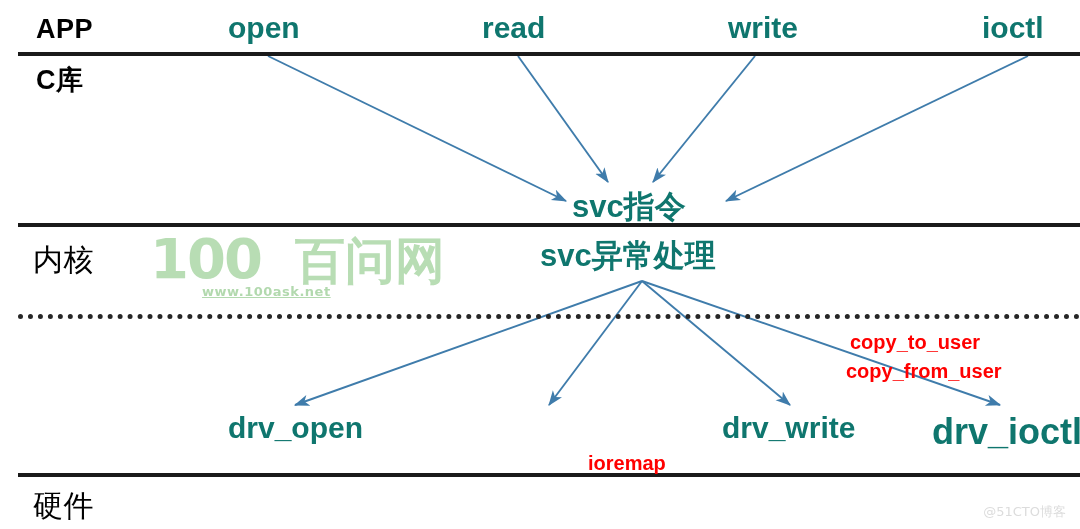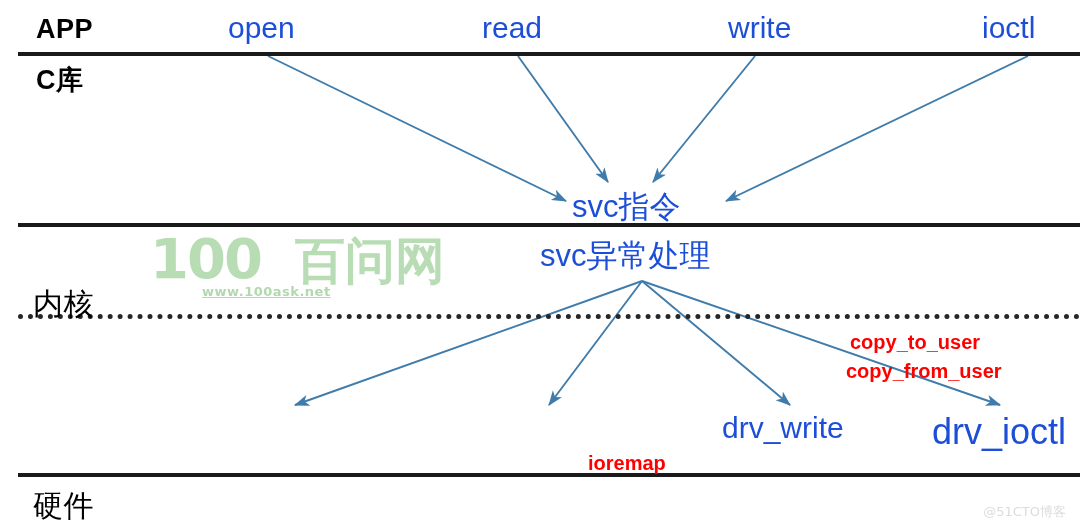--- a/index.html
+++ b/index.html
@@ -26,24 +26,24 @@
   }
   .layer-label.latin {
     font-family: "Liberation Sans", "DejaVu Sans", sans-serif;
   }
   .layer-label.cjk {
     font-family: "DejaVu Sans", "Liberation Sans", sans-serif;
     font-weight: normal;
   }
   .node {
     position: absolute;
-    color: #1d4ed8;
+    color: #0f766e;
     white-space: nowrap;
     font-family: "Liberation Sans", "DejaVu Sans", sans-serif;
-    font-weight: normal;
+    font-weight: bold;
   }
   .node.cjkmix {
     font-family: "Liberation Sans", "DejaVu Sans", sans-serif;
   }
   .annot {
     position: absolute;
     font-weight: bold;
     white-space: nowrap;
     font-family: "Liberation Sans", "DejaVu Sans", sans-serif;
   }
@@ -129,37 +129,38 @@
 
   <div class="divider" style="left:18px; top:52px; width:1062px; height:4px;"></div>
   <div class="divider" style="left:18px; top:223px; width:1062px; height:4px;"></div>
   <div class="divider dotted" style="left:18px; top:314px; width:1062px;"></div>
   <div class="divider" style="left:18px; top:473px; width:1062px; height:4px;"></div>
 
   <div class="layer-label latin" style="left:36px; top:14px; font-size:27px;">APP</div>
 
   <div class="layer-label latin" style="left:36px; top:62px; font-size:27px;">C库</div>
 
-  <div class="layer-label cjk" style="left:33px; top:240px; font-size:30px;margin-top:44px;">内核</div>
+  <div class="layer-label cjk" style="left:33px; top:240px; font-size:30px;">内核</div>
 
 
   <div class="layer-label cjk" style="left:33px; top:486px; font-size:30px;">硬件</div>
 
   <div class="node" style="left:228px; top:11px; font-size:30px;">open</div>
 
   <div class="node" style="left:482px; top:11px; font-size:30px;">read</div>
 
   <div class="node" style="left:728px; top:11px; font-size:30px;">write</div>
 
   <div class="node" style="left:982px; top:11px; font-size:30px;">ioctl</div>
 
   <div class="node cjkmix" style="left:572px; top:186px; font-size:31px;">svc指令</div>
 
   <div class="node cjkmix" style="left:540px; top:235px; font-size:31px;">svc异常处理</div>
 
+  <div class="node" style="left:228px; top:411px; font-size:30px;">drv_open</div>
 
 
   <div class="node" style="left:722px; top:411px; font-size:30px;">drv_write</div>
 
   <div class="node" style="left:932px; top:411px; font-size:36px;">drv_ioctl</div>
 
   <div class="annot" style="left:850px; top:331px; font-size:20px; color:#ff0000;">copy_to_user</div>
 
   <div class="annot" style="left:846px; top:360px; font-size:20px; color:#ff0000;">copy_from_user</div>
 

